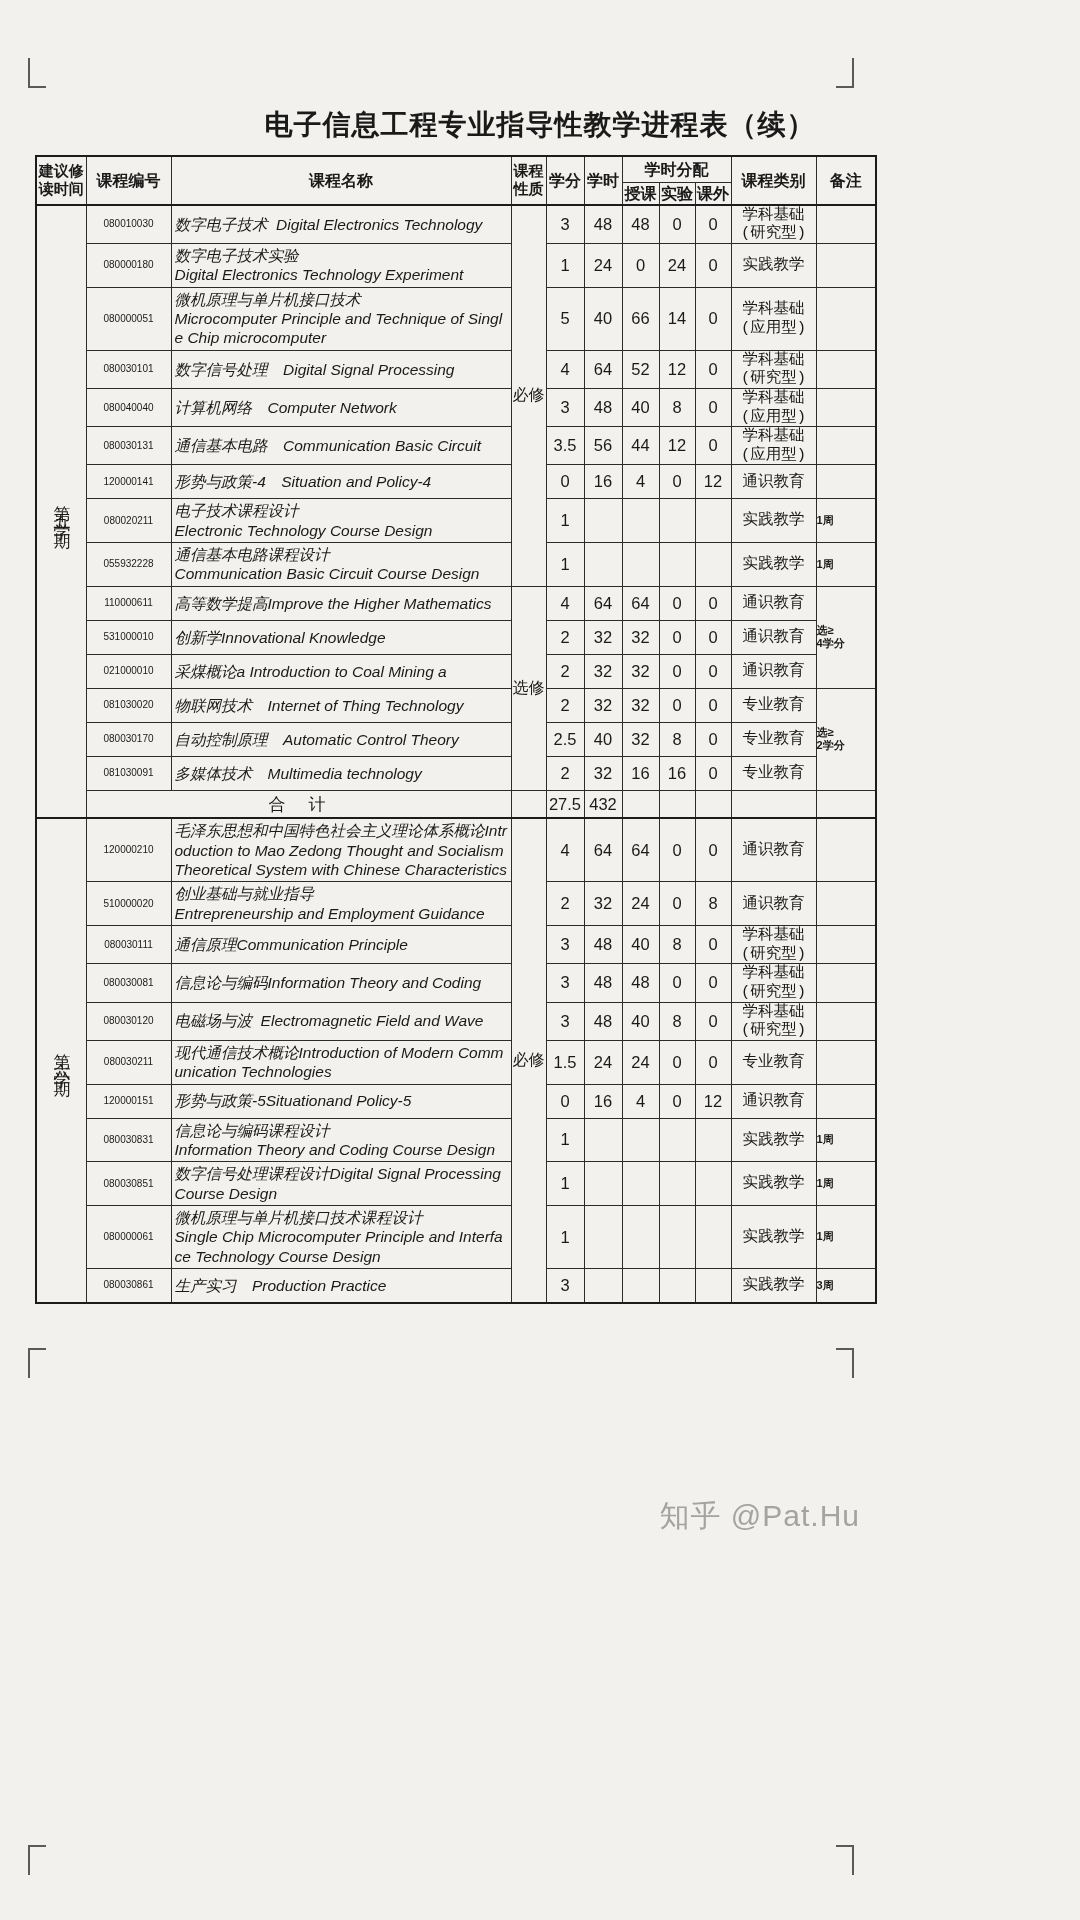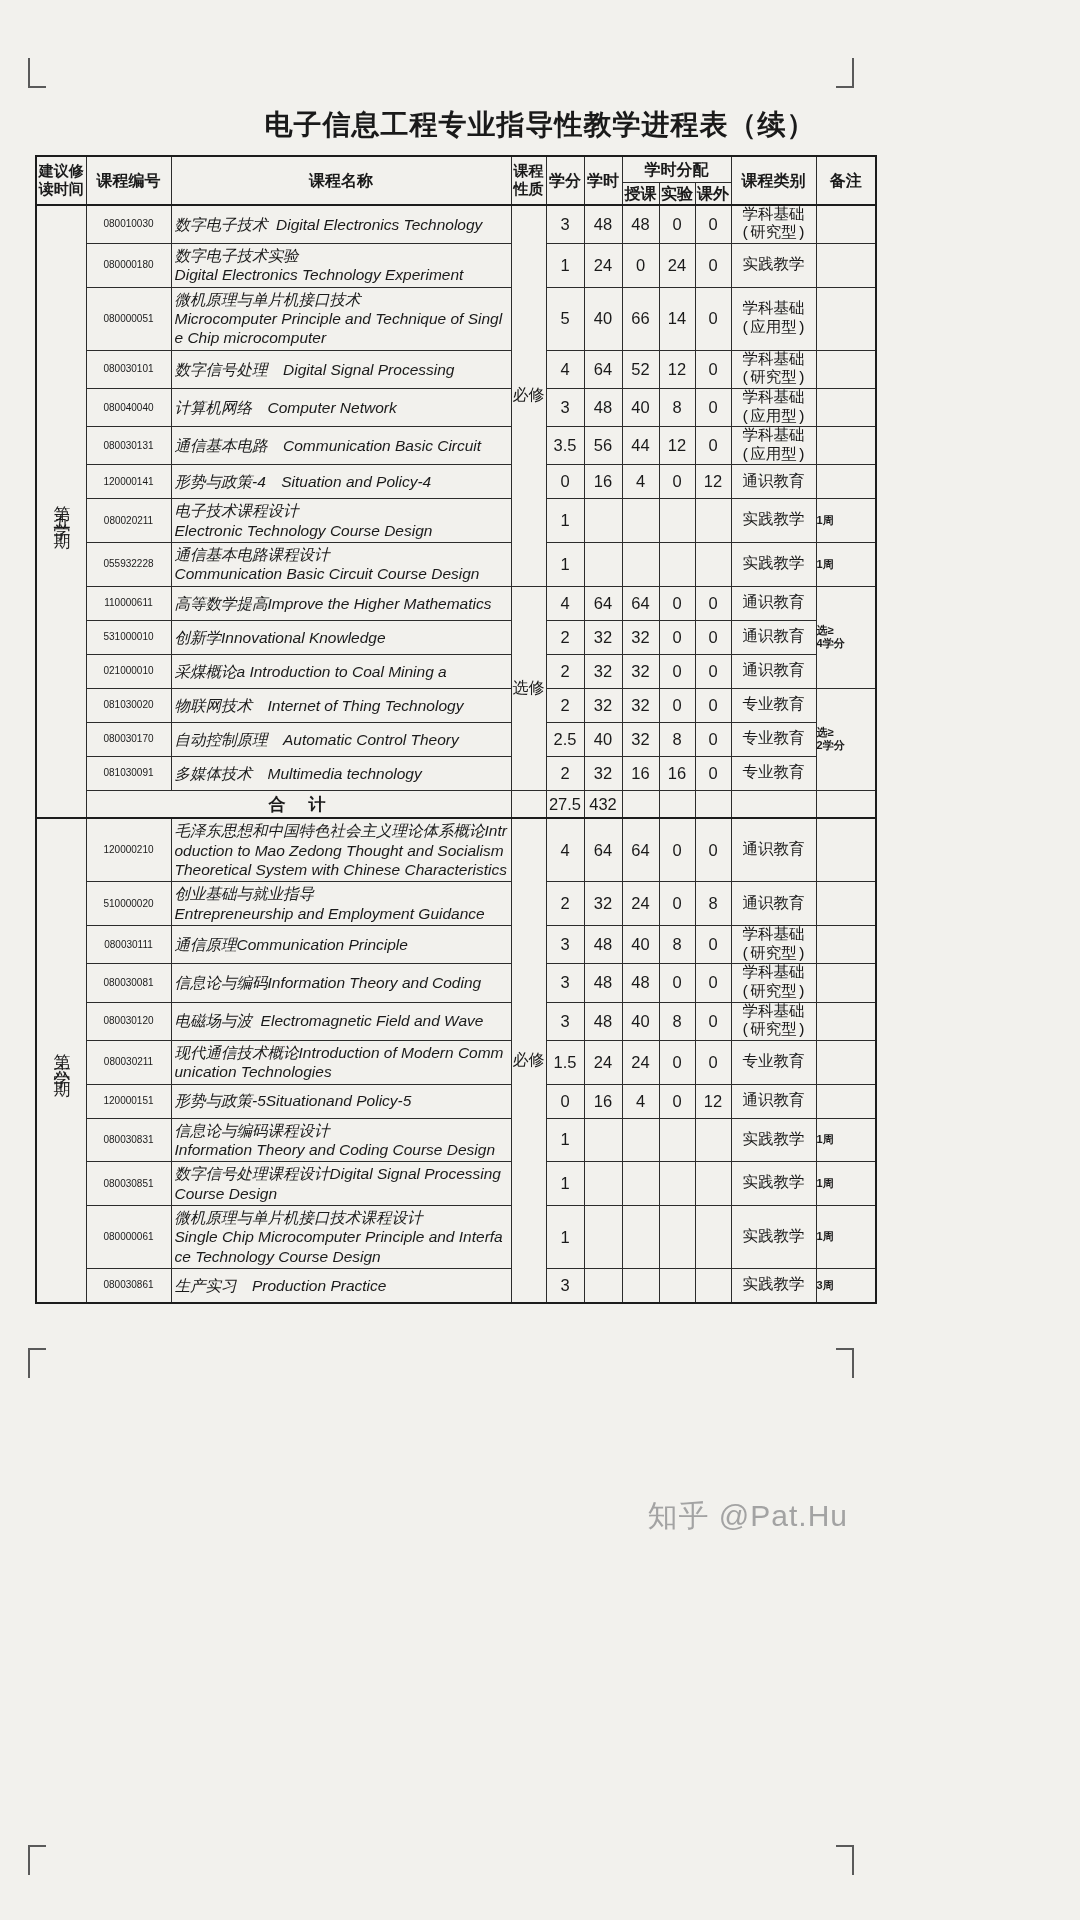--- a/index.html
+++ b/index.html
@@ -48,23 +48,23 @@
     font-size: 15.5px; text-align: left;
     word-break: break-all; white-space: pre-wrap;
     line-height: 1.25; padding: 2px 3px; font-style: italic;
   }
   .nature-cell { font-size: 16px; text-align: center; padding: 1px; }
   .num-cell { font-size: 16.5px; text-align: center; padding: 0; }
   .cat-cell { font-size: 15.5px; text-align: center; white-space: pre-line; line-height: 1.2; padding: 0; font-family: Liberation Mono, monospace; }
   .remark-cell { font-size: 11px; white-space: pre-line; line-height: 1.25; padding: 0; font-weight: bold; }
   tr.sem-start td { border-top: 2px solid #1c1c1c; }
   .total-row td { height: 28px; }
-  .total-label { font-size: 17px; text-align: center; letter-spacing: 3px; font-weight: 700; margin-left: 26px; }
+  .total-label { font-size: 17px; text-align: center; letter-spacing: 3px; font-weight: 400; margin-left: 26px; }
   .watermark {
-    position: absolute; top: 1496px; right: 232px;
+    position: absolute; top: 1496px; right: 220px;
     font-size: 30px; color: #a3a3a3; letter-spacing: 1px;
   }
   .crop { position: absolute; width: 18px; height: 30px; border: 0 solid #5a5a5a; }
   .crop.tl { left: 28px;  top: 58px;   border-left-width: 2px;  border-bottom-width: 2px; }
   .crop.tr { left: 836px; top: 58px;   border-right-width: 2px; border-bottom-width: 2px; }
   .crop.ml { left: 28px;  top: 1348px; border-left-width: 2px;  border-top-width: 2px; }
   .crop.mr { left: 836px; top: 1348px; border-right-width: 2px; border-top-width: 2px; }
   .crop.bl { left: 28px;  top: 1845px; border-left-width: 2px;  border-top-width: 2px; }
   .crop.br { left: 836px; top: 1845px; border-right-width: 2px; border-top-width: 2px; }
 </style>

